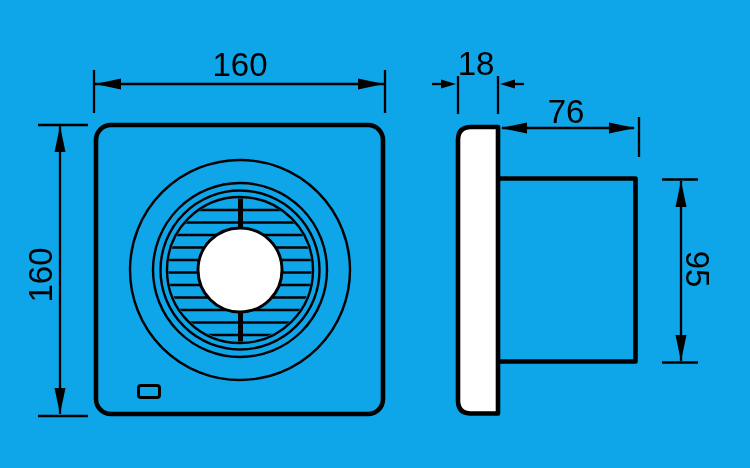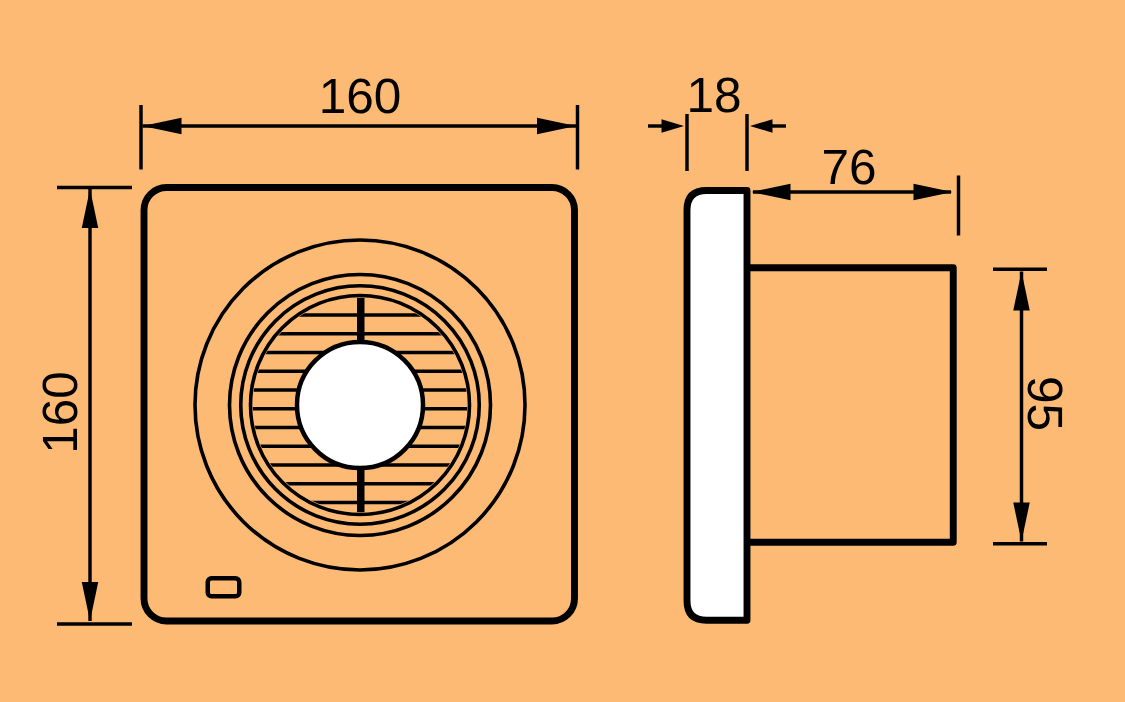--- a/index.html
+++ b/index.html
@@ -4,21 +4,21 @@
 <style>
   html, body {
     margin: 0;
     padding: 0;
     background: #ffffff;
   }
   .canvas {
     position: relative;
     width: 750px;
     height: 468px;
-    background: #fdba74;
+    background: #0ea5e9;
     overflow: hidden;
   }
   svg { display: block; }
   .outline {
     fill: none;
     stroke: #000000;
     stroke-width: 4.6;
     stroke-linejoin: round;
     stroke-linecap: round;
   }

